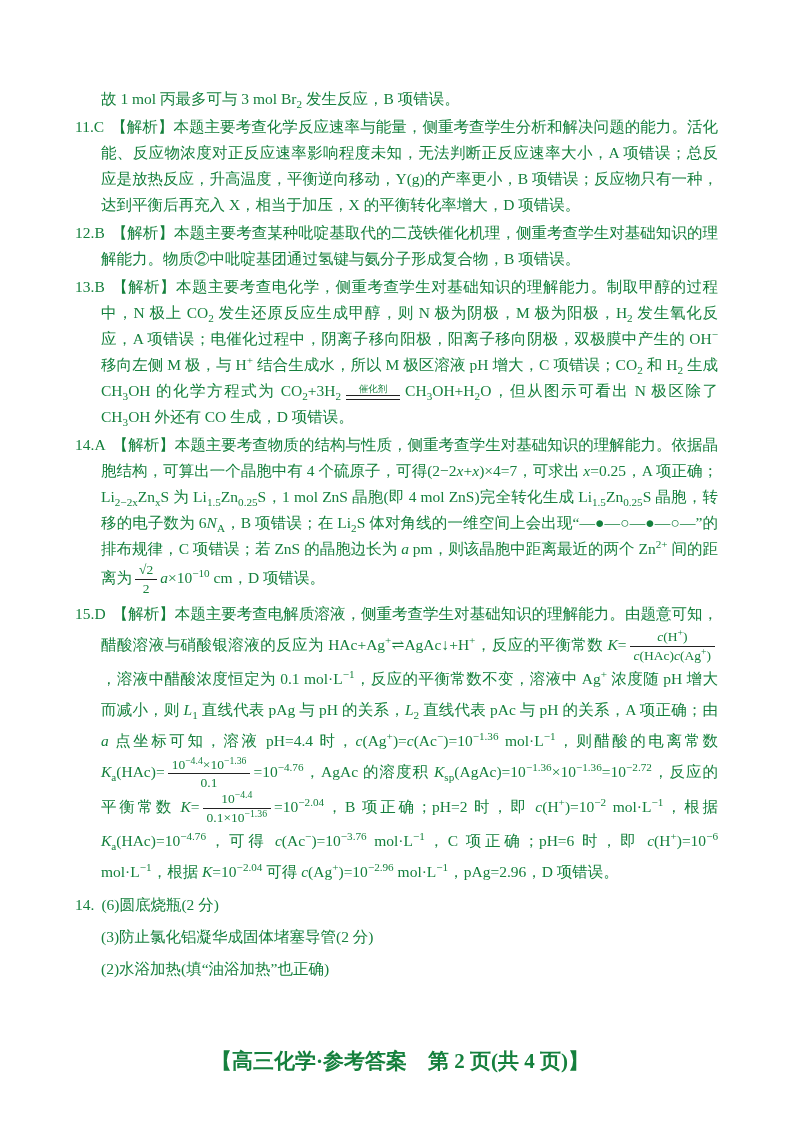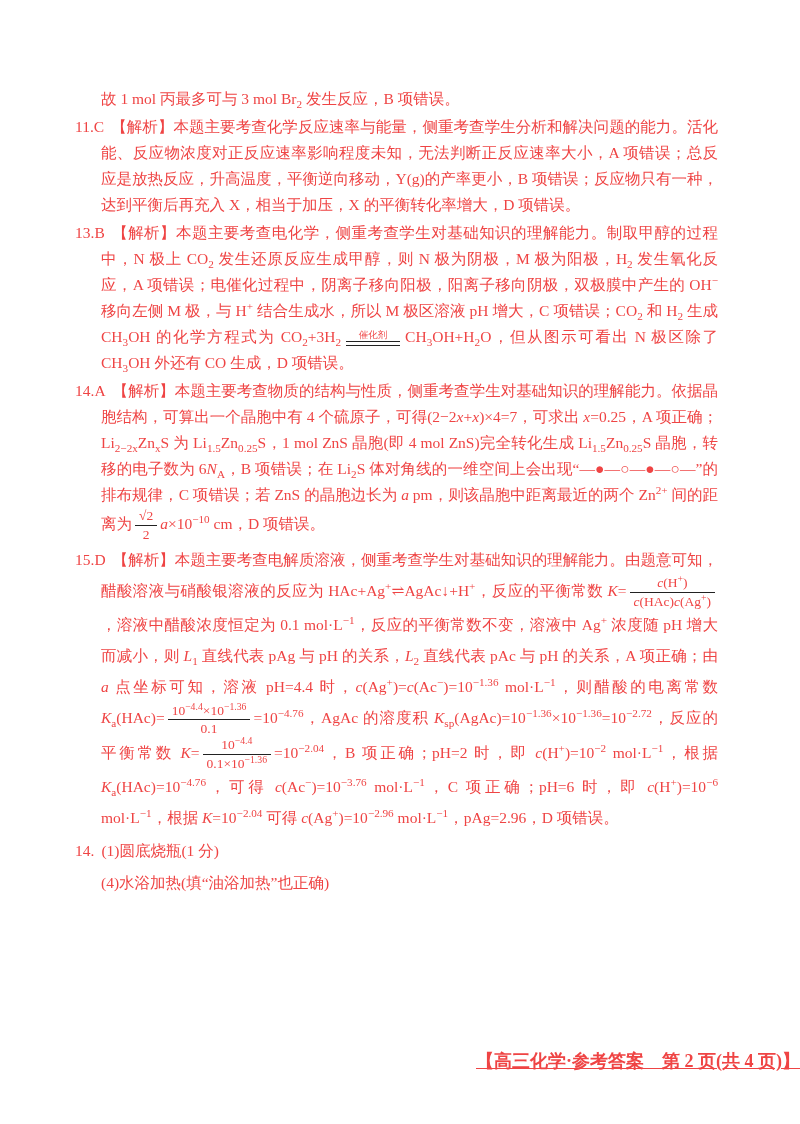--- a/index.html
+++ b/index.html
@@ -5,21 +5,21 @@
   * { box-sizing: border-box; }
   html, body { margin: 0; padding: 0; background: #f2f2f2; }
   body { font-family: "Liberation Serif", "DejaVu Serif", serif; }
 
   .page {
     position: relative;
     width: 800px;
     height: 1124px;
     margin: 0 auto;
     background: #ffffff;
-    color: #ef4444;
+    color: #15803d;
     padding: 86px 82px 0 75px;
     font-size: 15.5px;
     line-height: 26px;
     overflow: hidden;
   }
 
   .para { margin: 0 0 2px 0; text-align: justify; }
 
   
   .cont { padding-left: 26px; }
@@ -69,45 +69,46 @@
   }
 
   .item16-block { margin-top: 3px; }
   .item16-block .para { line-height: 30px; margin-bottom: 2px; }
   .sub16 { padding-left: 26px; }
 
   .footer {
     position: absolute;
     left: 0; right: 0;
     bottom: 50px;
-    text-align: right;
+    text-align: center;
     font-weight: bold;
-    font-size: 18px;
-    text-decoration: underline;
+    font-size: 21px;
   }
 </style>
 </head>
 <body>
 
 <div class="page">
 
   <p class="para cont">故 1 mol 丙最多可与 3 mol Br<sub>2</sub> 发生反应，B 项错误。</p>
 
   <p class="para item"><span class="no">11.C</span><span class="lead">【解析】本题主要考查化学反应速率与能量，侧重考查学生分析和解决问题的能力。</span><span class="body">活化能、反应物浓度对正反应速率影响程度未知，无法判断正反应速率大小，A 项错误；总反应是放热反应，升高温度，平衡逆向移动，Y(g)的产率更小，B 项错误；反应物只有一种，达到平衡后再充入 X，相当于加压，X 的平衡转化率增大，D 项错误。</span></p>
 
+  <p class="para item"><span class="no">12.B</span><span class="lead">【解析】本题主要考查某种吡啶基取代的二茂铁催化机理，侧重考查学生对基础知识的理解能力。</span><span class="body">物质②中吡啶基团通过氢键与氨分子形成复合物，B 项错误。</span></p>
 
   <p class="para item"><span class="no">13.B</span><span class="lead">【解析】本题主要考查电化学，侧重考查学生对基础知识的理解能力。</span><span class="body">制取甲醇的过程中，N 极上 CO<sub>2</sub> 发生还原反应生成甲醇，则 N 极为阴极，M 极为阳极，H<sub>2</sub> 发生氧化反应，A 项错误；电催化过程中，阴离子移向阳极，阳离子移向阴极，双极膜中产生的 OH<sup>−</sup> 移向左侧 M 极，与 H<sup>+</sup> 结合生成水，所以 M 极区溶液 pH 增大，C 项错误；CO<sub>2</sub> 和 H<sub>2</sub> 生成 CH<sub>3</sub>OH 的化学方程式为 CO<sub>2</sub>+3H<sub>2</sub><span class="cond">
           <span class="cond-top">催化剂</span>
           <span class="cond-bot"></span>
         </span>CH<sub>3</sub>OH+H<sub>2</sub>O，但从图示可看出 N 极区除了 CH<sub>3</sub>OH 外还有 CO 生成，D 项错误。</span></p>
 
   <p class="para item"><span class="no">14.A</span><span class="lead">【解析】本题主要考查物质的结构与性质，侧重考查学生对基础知识的理解能力。</span><span class="body">依据晶胞结构，可算出一个晶胞中有 4 个硫原子，可得(2−2<i>x</i>+<i>x</i>)×4=7，可求出 <i>x</i>=0.25，A 项正确；Li<sub>2−2x</sub>Zn<sub>x</sub>S 为 Li<sub>1.5</sub>Zn<sub>0.25</sub>S，1 mol ZnS 晶胞(即 4 mol ZnS)完全转化生成 Li<sub>1.5</sub>Zn<sub>0.25</sub>S 晶胞，转移的电子数为 6<i>N</i><sub>A</sub>，B 项错误；在 Li<sub>2</sub>S 体对角线的一维空间上会出现“—●—○—●—○—”的排布规律，C 项错误；若 ZnS 的晶胞边长为 <i>a</i> pm，则该晶胞中距离最近的两个 Zn<sup>2+</sup> 间的距离为<span class="frac"><span class="num">√2</span><span class="den">2</span></span><i>a</i>×10<sup>−10</sup> cm，D 项错误。</span></p>
 
   <p class="para item item-15"><span class="no">15.D</span><span class="lead">【解析】本题主要考查电解质溶液，侧重考查学生对基础知识的理解能力。</span><span class="body">由题意可知，醋酸溶液与硝酸银溶液的反应为 HAc+Ag<sup>+</sup>⇌AgAc↓+H<sup>+</sup>，反应的平衡常数 <i>K</i>=<span class="frac"><span class="num"><i>c</i>(H<sup>+</sup>)</span><span class="den"><i>c</i>(HAc)<i>c</i>(Ag<sup>+</sup>)</span></span>，溶液中醋酸浓度恒定为 0.1 mol·L<sup>−1</sup>，反应的平衡常数不变，溶液中 Ag<sup>+</sup> 浓度随 pH 增大而减小，则 <i>L</i><sub>1</sub> 直线代表 pAg 与 pH 的关系，<i>L</i><sub>2</sub> 直线代表 pAc 与 pH 的关系，A 项正确；由 <i>a</i> 点坐标可知，溶液 pH=4.4 时，<i>c</i>(Ag<sup>+</sup>)=<i>c</i>(Ac<sup>−</sup>)=10<sup>−1.36</sup> mol·L<sup>−1</sup>，则醋酸的电离常数 <i>K</i><sub>a</sub>(HAc)=<span class="frac"><span class="num">10<sup>−4.4</sup>×10<sup>−1.36</sup></span><span class="den">0.1</span></span>=10<sup>−4.76</sup>，AgAc 的溶度积 <i>K</i><sub>sp</sub>(AgAc)=10<sup>−1.36</sup>×10<sup>−1.36</sup>=10<sup>−2.72</sup>，反应的平衡常数 <i>K</i>=<span class="frac"><span class="num">10<sup>−4.4</sup></span><span class="den">0.1×10<sup>−1.36</sup></span></span>=10<sup>−2.04</sup>，B 项正确；pH=2 时，即 <i>c</i>(H<sup>+</sup>)=10<sup>−2</sup> mol·L<sup>−1</sup>，根据 <i>K</i><sub>a</sub>(HAc)=10<sup>−4.76</sup>，可得 <i>c</i>(Ac<sup>−</sup>)=10<sup>−3.76</sup> mol·L<sup>−1</sup>，C 项正确；pH=6 时，即 <i>c</i>(H<sup>+</sup>)=10<sup>−6</sup> mol·L<sup>−1</sup>，根据 <i>K</i>=10<sup>−2.04</sup> 可得 <i>c</i>(Ag<sup>+</sup>)=10<sup>−2.96</sup> mol·L<sup>−1</sup>，pAg=2.96，D 项错误。</span></p>
 
   <div class="item16-block">
-    <p class="para item"><span class="no">14.</span><span>(1)圆底烧瓶(1 分)</span></p>
-    <p class="para sub16">(4)水浴加热(填“油浴加热”也正确)</p>
+    <p class="para item"><span class="no">14.</span><span>(6)圆底烧瓶(2 分)</span></p>
+    <p class="para sub16">(3)防止氯化铝凝华成固体堵塞导管(2 分)</p>
+    <p class="para sub16">(2)水浴加热(填“油浴加热”也正确)</p>
   </div>
 
   <div class="footer">【高三化学·参考答案　第 2 页(共 4 页)】</div>
 
 </div>
 
 </body></html>

